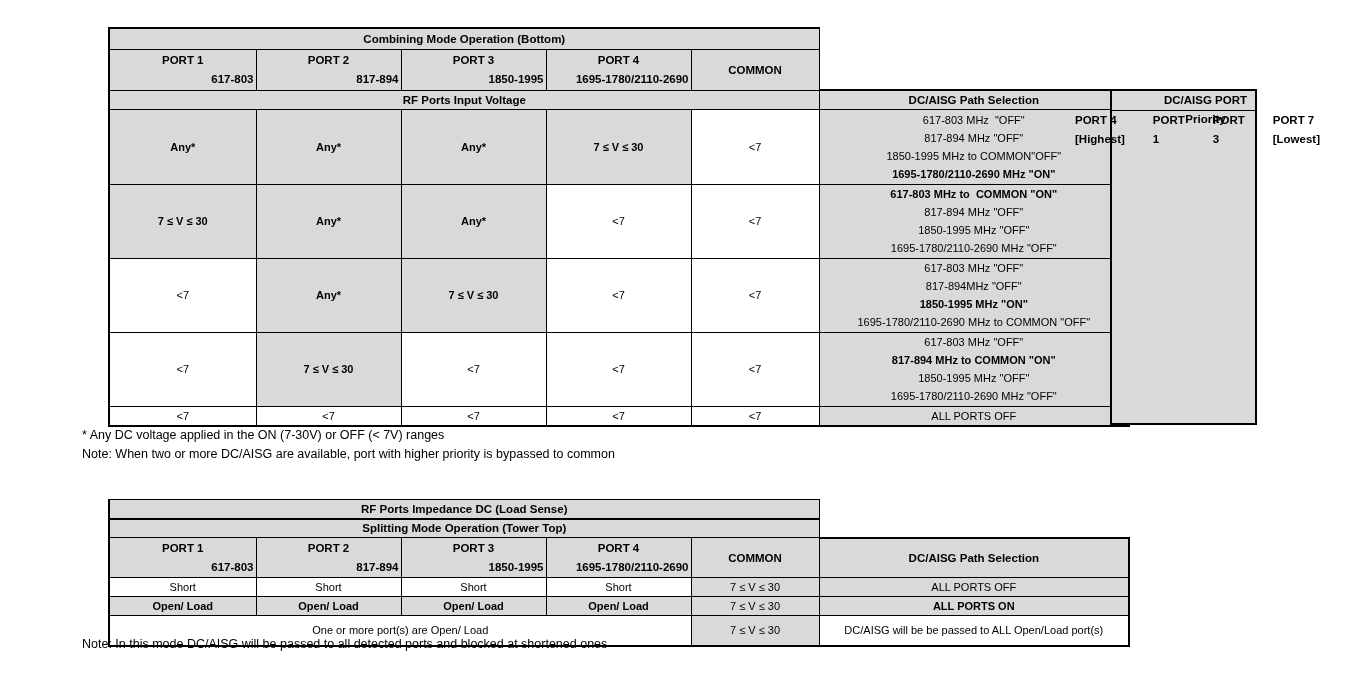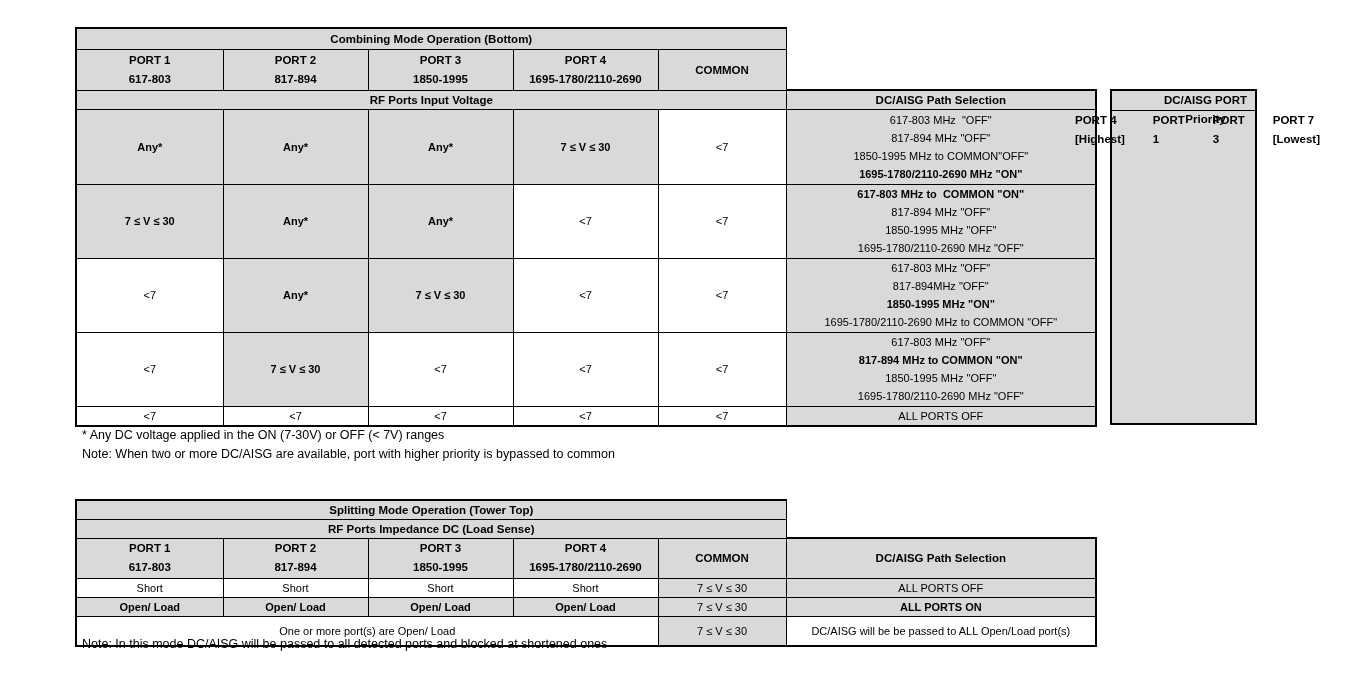--- a/index.html
+++ b/index.html
@@ -1,35 +1,35 @@
 <!DOCTYPE html>
 <html><head>
 <meta charset="utf-8">
 <style>
   html,body { margin:0; padding:0; background:#ffffff; }
   .doc {
     position:relative; width:1350px; height:673px; background:#ffffff;
     font-family:"Liberation Sans", sans-serif; color:#000000; overflow:hidden;
   }
-  table { border-collapse:collapse; table-layout:fixed; width:1020px; }
+  table { border-collapse:collapse; table-layout:fixed; width:1020px;margin-left:33px; }
   td {
     border:1px solid #000000; text-align:center; vertical-align:middle;
     font-size:11px; padding:0 2px; overflow:hidden;
   }
   .grey { background:#d9d9d9; }
   .b { font-weight:bold; }
   .hdr { font-weight:bold; font-size:11.5px; }
   .nocell { border:none !important; background:transparent; }
   .bt2 { border-top:2px solid #000000; }
   .bl2 { border-left:2px solid #000000; }
   .br2 { border-right:2px solid #000000; }
   .bb2 { border-bottom:2px solid #000000; }
   .pline { line-height:18px; white-space:pre-wrap; font-size:11px; }
   .portname { line-height:19px; }
-  .freq { line-height:19px; }
+  .freq { line-height:19px;text-align:right; }
   .abs { position:absolute; }
   .fn { position:absolute; left:82px; font-size:12.5px; white-space:pre; }
   .panel {
     position:absolute; left:1110px; top:89px; width:147px; height:336px;
     border:2px solid #000000; background:#d9d9d9; box-sizing:border-box;
   }
   .panel-hdr {
     height:19px; line-height:19px; border-bottom:1px solid #000000;
     text-align:center; font-weight:bold; font-size:11.5px;padding-left:44px;
   }
@@ -175,25 +175,25 @@
       <colgroup>
         <col style="width:147px">
           <col style="width:145px">
           <col style="width:145px">
         <col style="width:145px">
           <col style="width:128px">
           <col style="width:310px">
       </colgroup>
       <tbody>
           <tr style="height:19px">
+        <td colspan="5" class="grey hdr bl2">RF Ports Impedance DC (Load Sense)</td>
+        <td class="nocell"></td>
+      </tr>
+      <tr style="height:19px">
         <td colspan="5" class="grey hdr bt2 bl2">Splitting Mode Operation (Tower Top)</td>
-        <td class="nocell"></td>
-      </tr>
-      <tr style="height:19px">
-        <td colspan="5" class="grey hdr bl2">RF Ports Impedance DC (Load Sense)</td>
         <td class="nocell"></td>
       </tr>
       <tr style="height:40px">
         <td class="grey hdr bl2">
           <div class="portname">PORT 1</div>
           <div class="freq">617-803</div>
         </td>
         <td class="grey hdr">
           <div class="portname">PORT 2</div>
           <div class="freq">817-894</div>

